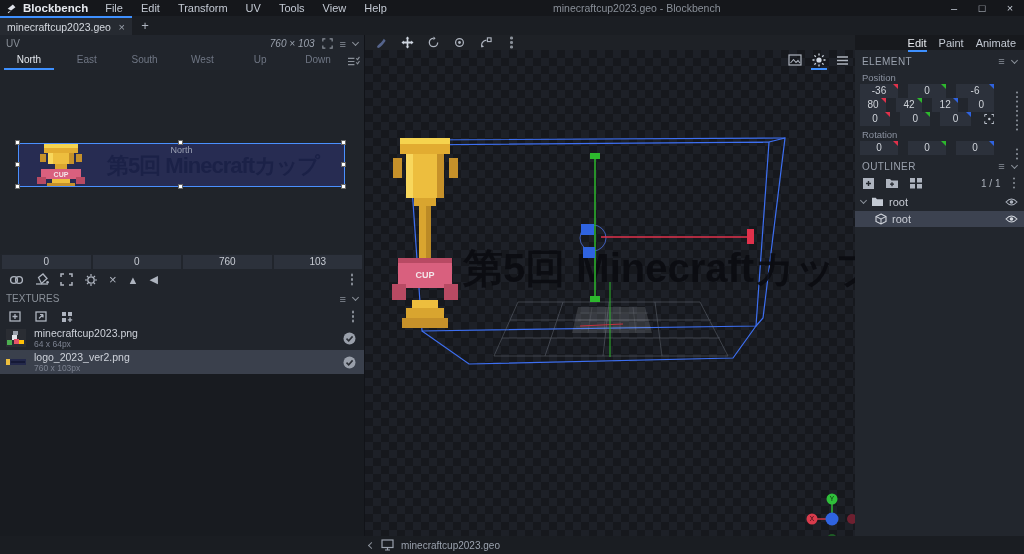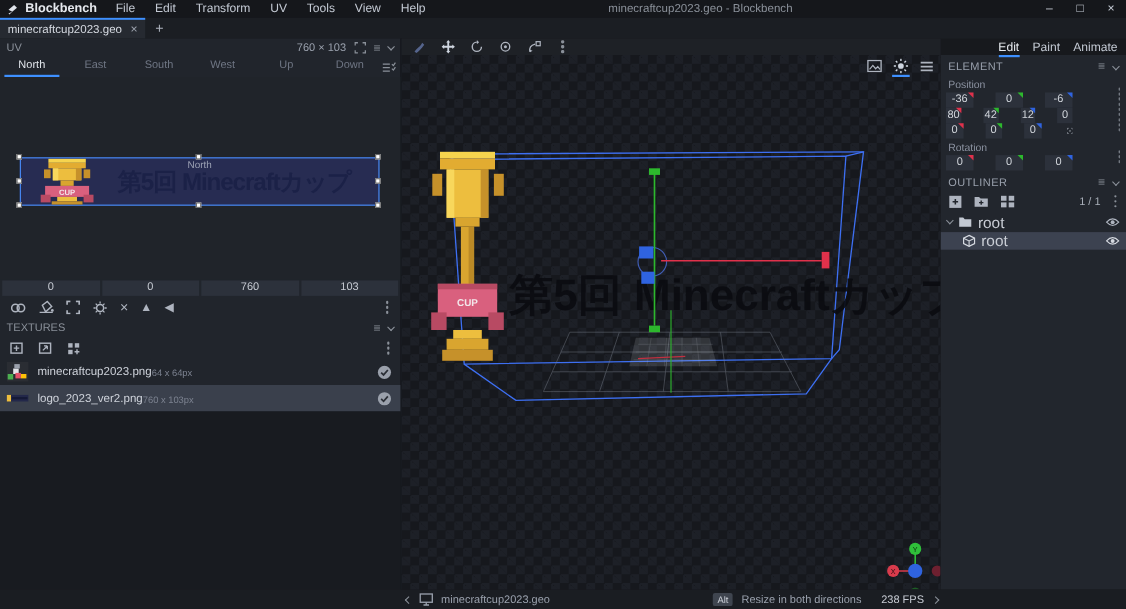--- a/index.html
+++ b/index.html
@@ -25,21 +25,21 @@
 
   
   .main { display:flex; height:501px; }
   .col-left { width:365px; display:flex; flex-direction:column; background:#21252c; border-right:1px solid #111318;}
   .col-center { width:490px; position:relative; }
   .col-right { width:169px; display:flex; flex-direction:column; background:#22262d; }
 
   
   .uv-header { height:17px; display:flex; align-items:center; padding:0 6px; gap:7px; color:#8a9099; font-size:10px;}
   .uv-header .sp { flex:1; }
-  .uv-size { color:#9aa1ad; font-size:10px; }
+  .uv-size { color:#9aa1ad; font-size:10px;font-style:italic; }
   .face-tabs { height:18px; display:flex; align-items:stretch; padding-right:4px; }
   .face-tab { width:58px; text-align:center; font-size:10px; color:#6f7684; line-height:16px; position:relative;}
   .face-tab.active { color:#e2e6ec; }
   .face-tab.active::after { content:""; position:absolute; left:4px; right:4px; bottom:0; height:2px; background:#3e90ff; }
   .face-opts { margin-left:auto; display:flex; align-items:center; }
   .uv-canvas { height:184px; background:#20242a; position:relative; }
   .uv-strip { position:absolute; left:18px; top:73px; width:327px; height:44px; background:#272c52;
               border:1px solid #4a90ff; overflow:hidden; }
   .uv-strip-label { position:absolute; top:1px; left:0; right:0; text-align:center; font-size:9px; color:#9ba1b4; }
   .uv-strip-text { position:absolute; left:88px; top:7px; font-size:22px; font-weight:bold; color:#1b2147;
@@ -51,21 +51,21 @@
   .uv-toolbar .sp { flex:1; }
   .glyph { color:#aeb4bf; font-size:11px; }
 
   
   .tex-header { height:17px; display:flex; align-items:center; padding:0 6px; gap:7px; color:#8a9099; font-size:10px; }
   .tex-header .sp { flex:1; }
   .tex-toolbar { height:19px; display:flex; align-items:center; gap:12px; padding:0 8px; }
   .tex-toolbar .sp { flex:1; }
   .tex-row { height:24px; display:flex; align-items:center; gap:8px; padding:0 8px 0 6px; }
   .tex-row.selected { background:#3a404c; }
-  .tex-meta { display:flex; line-height:10px; }
+  .tex-meta { display:flex; flex-direction:column; line-height:10px; }
   .tex-name { font-size:10.5px; color:#ced2da; }
   .tex-size { font-size:8.5px; color:#7c8290; margin-top:1px; }
   .tex-check { margin-left:auto; }
   .left-fill { flex:1; background:#181b20; }
 
   
   .vp-toolbar { height:15px; background:#1e2126; display:flex; align-items:center; gap:13px; padding:0 10px; }
   .tool { position:relative; display:flex; align-items:center; }
   .tool.active::after { content:""; position:absolute; left:-1px; right:-1px; bottom:-3px; height:2px; background:#3e90ff; }
   .viewport { position:relative; height:486px; background-color:#16181d;
@@ -82,32 +82,32 @@
   
   .mode-tabs { height:15px; background:#17191d; display:flex; justify-content:flex-end; gap:12px;
                align-items:center; padding:0 8px; font-size:11px; }
   .mode { color:#c3c9d3; position:relative; }
   .mode.active { color:#e8ebf0; }
   .mode.active::after { content:""; position:absolute; left:0; right:0; bottom:-3px; height:2px; background:#3e90ff; }
   .panel-header { height:16px; display:flex; align-items:center; gap:7px; padding:0 7px; color:#9aa1ad;
                   font-size:10px; letter-spacing:.4px; margin-top:3px; }
   .panel-header .sp { flex:1; }
   .fld-label { font-size:9.5px; color:#8b92a0; padding:3px 0 1px 7px; }
-  .fld-row { display:flex; align-items:flex-start; gap:20px; padding:0 4px 0 5px; }
+  .fld-row { display:flex; align-items:flex-end; gap:10px; padding:0 4px 0 5px; }
   .nfield { width:48px; height:14px; background:#2c313b; position:relative; text-align:center;
             font-size:10px; line-height:14px; color:#d0d4da; }
   .nfield .ax { position:absolute; top:0; right:0; border-style:solid; border-width:0 5px 5px 0; }
   .ax-x { border-color:transparent #e0314b transparent transparent; }
   .ax-y { border-color:transparent #2db82d transparent transparent; }
   .ax-z { border-color:transparent #2f63e0 transparent transparent; }
   .fld-row .sp { flex:1; }
   .outl-toolbar { height:18px; display:flex; align-items:center; gap:10px; padding:0 7px; }
   .outl-toolbar .sp { flex:1; }
   .outl-count { font-size:10px; color:#aab0ba; }
-  .outl-row { height:15px; display:flex; align-items:center; gap:5px; padding:0 6px; font-size:14px; color:#c9cdd5; margin-top:2px;}
+  .outl-row { height:15px; display:flex; align-items:center; gap:5px; padding:0 6px; font-size:11px; color:#c9cdd5; margin-top:2px;}
   .outl-row.selected { background:#3c4250; height:16px; padding-left:20px; }
   .outl-row .sp { flex:1; }
 
   
   .statusbar { position:relative; height:18px; background:#1a1d22; font-size:10px; color:#9aa1ad; }
   .sb-left { position:absolute; left:369px; top:0; height:18px; display:flex; align-items:center; gap:7px; }
   .sb-right { position:absolute; right:171px; top:0; height:18px; display:flex; align-items:center; gap:8px; }
   .alt-badge { background:#3f454f; color:#ccd1d9; font-size:8.5px; padding:1px 4px; border-radius:2px; }
   .fps { color:#c6cad2; margin-left:10px; }
   .chev { display:inline-block; width:5px; height:5px; border-right:1.4px solid #8a9099; border-bottom:1.4px solid #8a9099; }
@@ -546,20 +546,14 @@
 
   <div class="statusbar">
     <div class="sb-left">
       <span class="chev left"></span>
       <svg class="ic" width="13" height="12" viewBox="0 0 13 12">
         <rect x="1" y="1" width="11" height="7.5" fill="none" stroke="#9aa1ad" stroke-width="1.2"></rect>
         <path d="M4,11 H9 M6.5,8.5 V11" stroke="#9aa1ad" stroke-width="1.2"></path>
       </svg>
       <span>minecraftcup2023.geo</span>
     </div>
-    <div class="sb-right">
-      <span class="alt-badge">Alt</span>
-      <span>Resize in both directions</span>
-      <span class="fps">238 FPS</span>
-      <span class="chev right"></span>
-    </div>
   </div>
 </div>
 
 </body></html>

